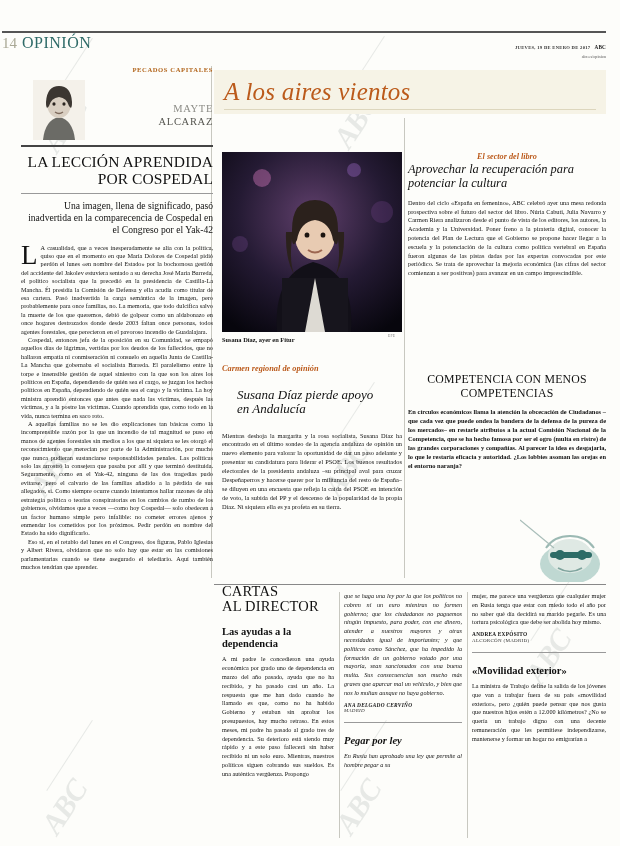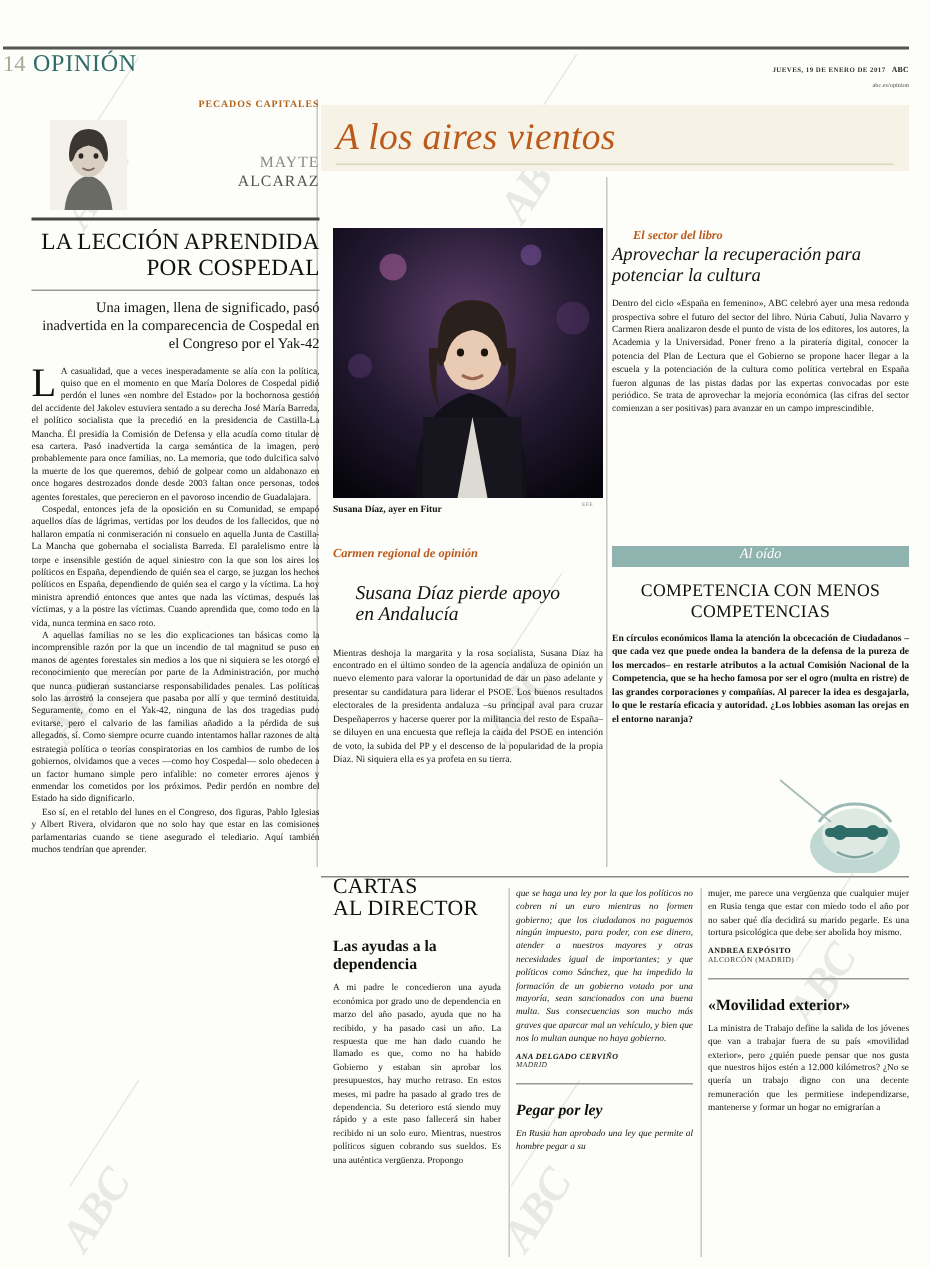--- a/index.html
+++ b/index.html
@@ -64,21 +64,21 @@
   
   .photo{position:absolute;left:222px;top:152px;width:180px;height:180px;overflow:hidden;background:#0a0a12;}
   .caption{position:absolute;left:222px;top:336px;width:180px;font-size:6.4px;font-weight:700;}
   .credit{position:absolute;left:388px;top:334px;font-size:3.6px;color:#777;letter-spacing:.3px;}
 
   
   .sub-kicker{font-size:8.3px;font-style:italic;font-weight:700;color:#bb5a1b;margin:0 0 2px;}
   h3.sub-head{margin:15px;font-size:13px;line-height:1.1;font-style:italic;font-weight:400;}
 
   
-  .r-kicker{font-size:8.2px;font-style:italic;font-weight:700;color:#bb5a1b;margin:0 14px 2px;}
+  .r-kicker{font-size:8.2px;font-style:italic;font-weight:700;color:#bb5a1b;margin:0 14px 2px;text-align:center;}
   h3.r-head{margin:0;font-size:12.4px;line-height:1.12;font-style:italic;font-weight:400;}
 
   .aloido-band{background:#8fb3ae;height:14px;position:relative;margin-top:6px;}
   .aloido-band span{position:absolute;left:0;right:0;top:1px;text-align:center;color:#fff;
     font-style:italic;font-size:9.5px;font-family:"Liberation Serif",serif;}
   h3.aloido-title{margin:9px 0 7px;font-size:11.8px;line-height:1.18;text-align:center;
     font-weight:400;letter-spacing:.2px;}
   .bold-body{font-weight:700;}
   .aloido-illus{position:absolute;right:0;bottom:-6px;width:86px;height:64px;}
 
@@ -210,23 +210,20 @@
 
   <div class="col-right" style="top:152px;">
     <div class="r-kicker">El sector del libro</div>
     <h3 class="r-head">Aprovechar la recuperación para potenciar la cultura</h3>
     <div class="body" style="margin-top:8px;font-size:6.3px;line-height:1.4;">
       <p class="first">Dentro del ciclo «España en femenino», ABC celebró ayer una mesa redonda prospectiva sobre el futuro del sector del libro. Núria Cabutí, Julia Navarro y Carmen Riera analizaron desde el punto de vista de los editores, los autores, la Academia y la Universidad. Poner freno a la piratería digital, conocer la potencia del Plan de Lectura que el Gobierno se propone hacer llegar a la escuela y la potenciación de la cultura como política vertebral en España fueron algunas de las pistas dadas por las expertas convocadas por este periódico. Se trata de aprovechar la mejoría económica (las cifras del sector comienzan a ser positivas) para avanzar en un campo imprescindible.</p>
     </div>
   </div>
 
   <div class="col-right" style="top:364px;height:212px;">
-    <div class="aloido-band" style="margin-top:0;">
-      <span>Al oído</span>
-    </div>
     <h3 class="aloido-title">COMPETENCIA CON MENOS COMPETENCIAS</h3>
     <div class="body bold-body" style="font-size:6.4px;line-height:1.4;">
       <p class="first">En círculos económicos llama la atención la obcecación de Ciudadanos –que cada vez que puede ondea la bandera de la defensa de la pureza de los mercados– en restarle atributos a la actual Comisión Nacional de la Competencia, que se ha hecho famosa por ser el ogro (multa en ristre) de las grandes corporaciones y compañías. Al parecer la idea es desgajarla, lo que le restaría eficacia y autoridad. ¿Los lobbies asoman las orejas en el entorno naranja?</p>
     </div>
     <div class="aloido-illus">
       <svg viewBox="0 0 86 64" width="86" height="64" aria-hidden="true">
         <ellipse cx="50" cy="46" rx="30" ry="20" fill="#bfd8d2"></ellipse>
         <ellipse cx="50" cy="38" rx="22" ry="17" fill="#dfe9e4"></ellipse>
         <rect x="30" y="34" width="42" height="6" rx="3" fill="#2d6c67"></rect>
         <circle cx="40" cy="37" r="5" fill="#2d6c67"></circle>

